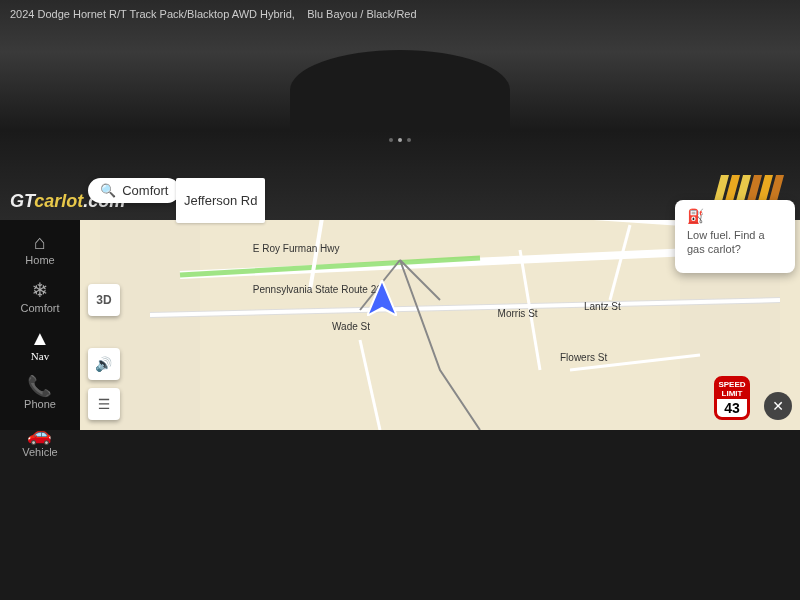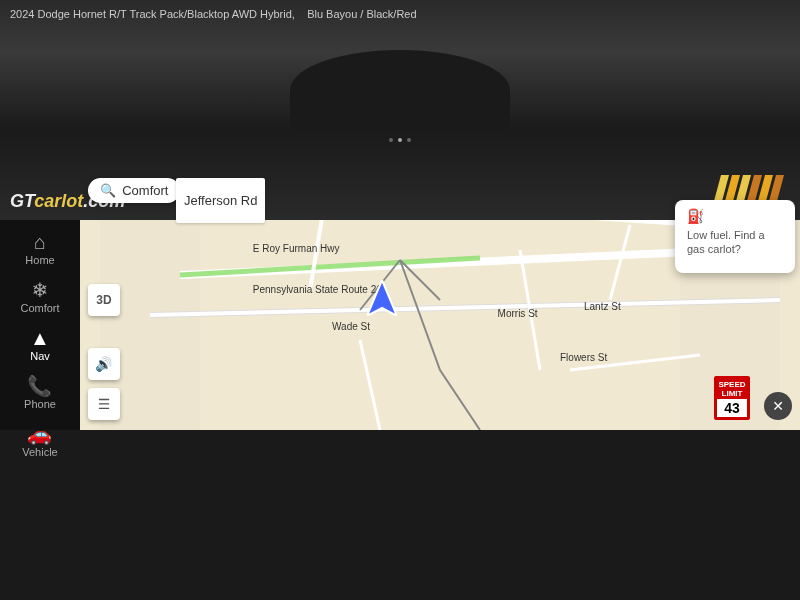--- a/index.html
+++ b/index.html
@@ -240,21 +240,21 @@
       z-index: 10;
     }
 
     
     .speed-limit {
       position: absolute;
       bottom: 10px;
       right: 50px;
       width: 36px;
       border: 3px solid #cc0000;
-      border-radius: 2px;
+      border-radius: 8px;
       background: #fff;
       text-align: center;
       z-index: 10;
     }
     .speed-limit-top {
       background: #cc0000;
       color: #fff;
       font-size: 8px;
       font-weight: bold;
       padding: 1px 0;
@@ -471,21 +471,21 @@
       <div class="sidebar-item">
         <span class="sidebar-icon">⌂</span>
         <span class="sidebar-label">Home</span>
       </div>
       <div class="sidebar-item">
         <span class="sidebar-icon">❄</span>
         <span class="sidebar-label">Comfort</span>
       </div>
       <div class="sidebar-item active nav-active">
         <span class="sidebar-icon" style="color:#fff;">▲</span>
-        <span class="sidebar-label" style="color:#fff;">Nav</span>
+        <span class="sidebar-label" style="color:#fff;font-family:Liberation Serif, serif;">Nav</span>
       </div>
       <div class="sidebar-item">
         <span class="sidebar-icon">📞</span>
         <span class="sidebar-label">Phone</span>
       </div>
       <div class="sidebar-item">
         <span class="sidebar-icon">🚗</span>
         <span class="sidebar-label">Vehicle</span>
       </div>
     </div>

